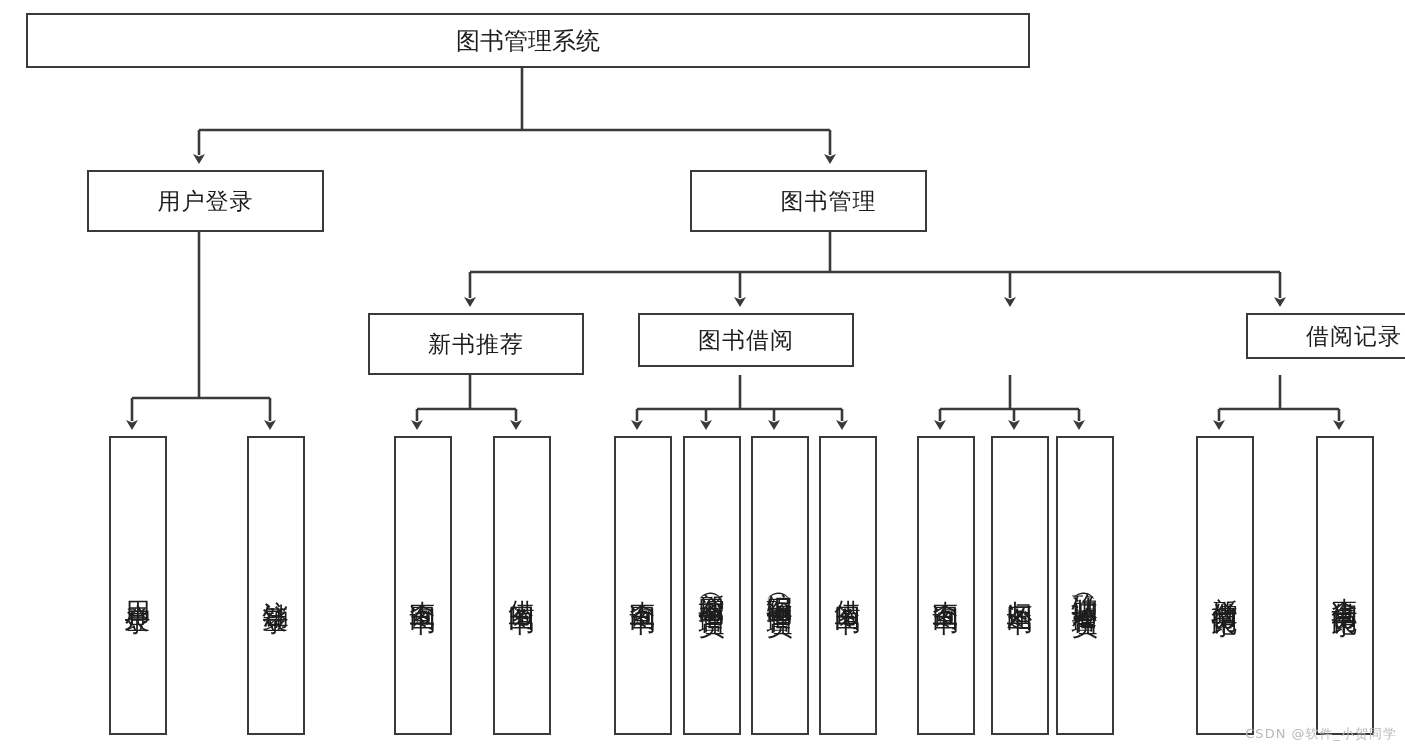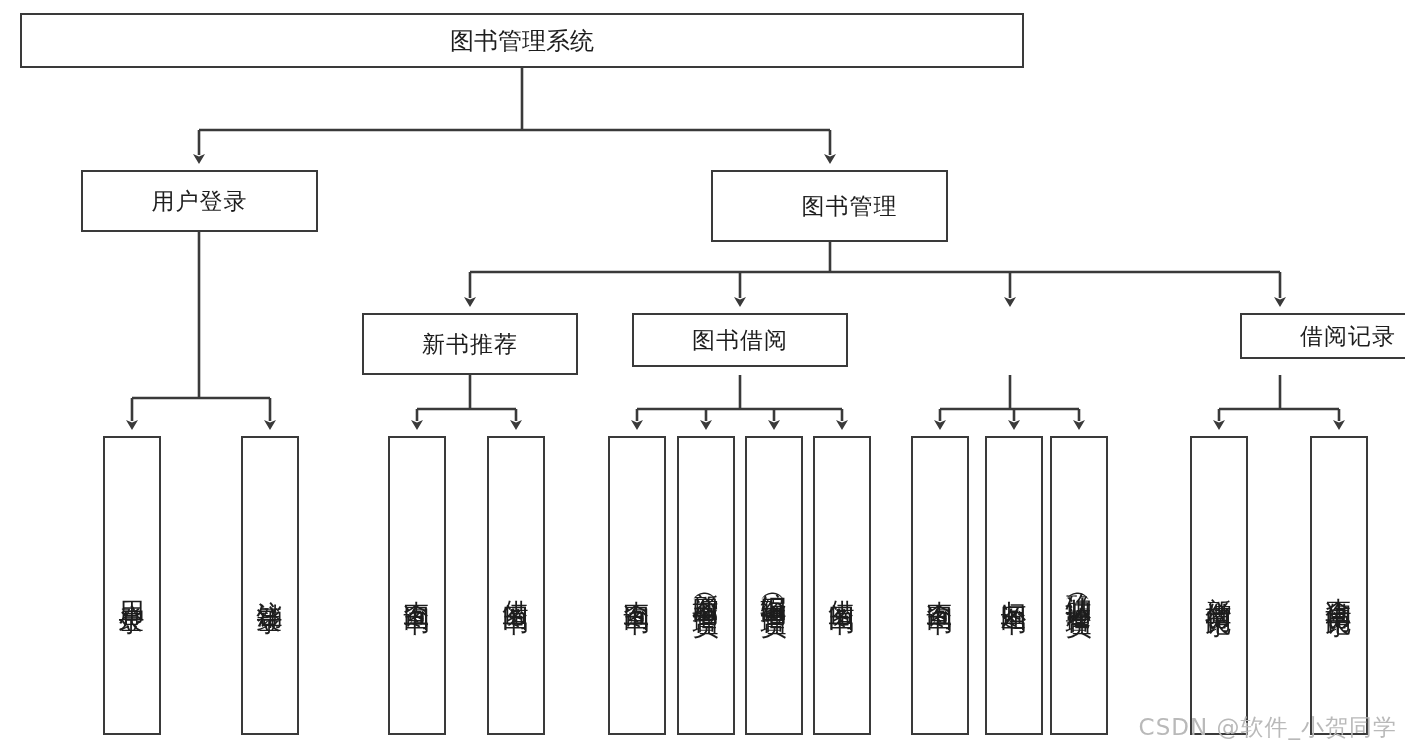--- a/index.html
+++ b/index.html
@@ -16,20 +16,21 @@
 
   .node{
     position:absolute;
     box-sizing:border-box;
     background:#ffffff;
     border:2px solid #3a3a3a;
     display:flex;
     align-items:center;
     justify-content:center;
     color:#1d1d1d;
+    margin-left:6px;
   }
   .node.h{
     font-size:23px;
     letter-spacing:1px;
   }
   .node.root{font-size:24px;}
   .node.leaf{
     align-items:flex-start;
     justify-content:center;
     padding-top:0;
@@ -46,21 +47,21 @@
   .leafinner{
     width:100%;height:100%;
     display:flex;
     align-items:center;
     justify-content:center;
   }
   .watermark{
     position:absolute;
     right:8px;
     bottom:4px;
-    font-size:23px;
+    font-size:13px;
     color:#b9b9b9;
     letter-spacing:1px;
     white-space:nowrap;
     pointer-events:none;
   }
 </style>
 </head>
 <body>
 
 <div id="stage">
@@ -115,21 +116,21 @@
     </g>
   </svg>
 
   <div class="node root" style="left: 20px; top: 13px; width: 1004px; height: 55px;">
     <span>图书管理系统</span>
   </div>
 
   <div class="node h" style="left: 81px; top: 170px; width: 237px; height: 62px;">
     <span>用户登录</span>
   </div>
-  <div class="node h" style="left: 711px; top: 170px; width: 237px; height: 72px; padding-left: 40px;">
+  <div class="node h" style="left: 684px; top: 170px; width: 237px; height: 62px; padding-left: 40px;">
     <span>图书管理</span>
   </div>
 
   <div class="node h" style="left: 362px; top: 313px; width: 216px; height: 62px;">
     <span>新书推荐</span>
   </div>
   <div class="node h" style="left: 632px; top: 313px; width: 216px; height: 54px;">
     <span>图书借阅</span>
   </div>
   <div class="node h" style="left: 1240px; top: 313px; width: 216px; height: 46px;">

